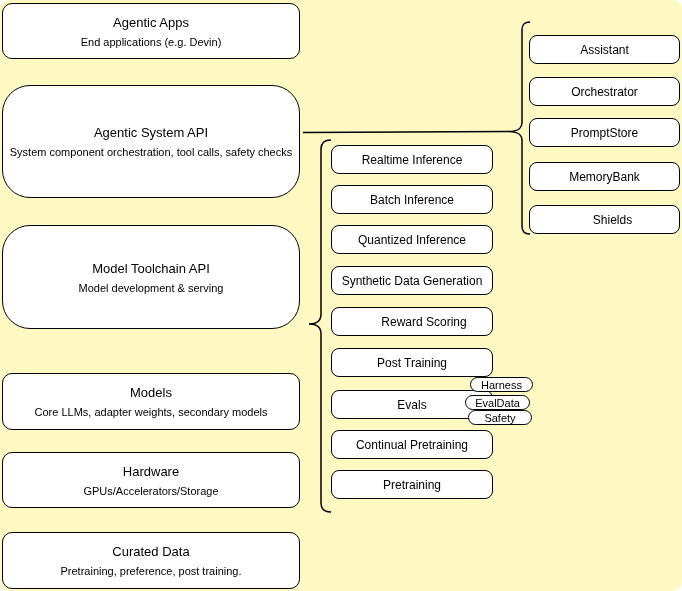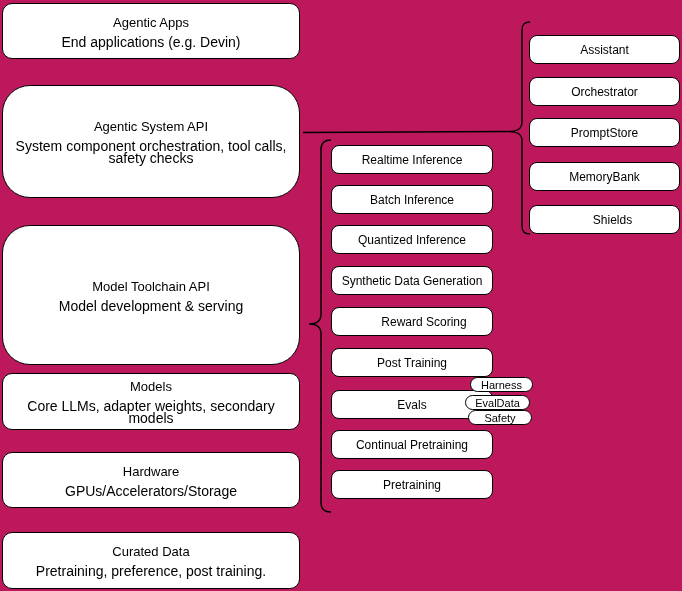--- a/index.html
+++ b/index.html
@@ -1,28 +1,28 @@
 <!DOCTYPE html>
 <html><head>
 <meta charset="utf-8">
 <style>
   html,body{margin:0;padding:0;background:#ffffff;}
   .canvas{
-    position:relative;width:682px;height:591px;background:#be185d;
-    font-family:"Liberation Sans",sans-serif;color:#000000;overflow:hidden;
+    position:relative;width:682px;height:591px;background:#fef9c3;
+    font-family:"Liberation Sans",sans-serif;color:#000000;overflow:hidden;border-radius:9px;
   }
   .connectors{position:absolute;left:0;top:0;width:682px;height:591px;z-index:1;}
   .box{
     position:absolute;box-sizing:border-box;background:#ffffff;border:1.5px solid #000000;
     display:flex;flex-direction:column;align-items:center;justify-content:center;
     text-align:center;z-index:2;
   }
   .lbox{left:2px;width:298px;gap:5px;}
   .lbox .t{font-size:13px;line-height:16px;}
-  .lbox .s{font-size:14px;line-height:12px;}
+  .lbox .s{font-size:11px;line-height:12px;}
   .mbox{left:331px;width:162px;height:29px;border-radius:8px;font-size:12px;}
   .rbox{left:529px;width:151px;height:29px;border-radius:8px;font-size:12px;}
   .pill{
     position:absolute;box-sizing:border-box;background:#ffffff;border:1.5px solid #000000;
     border-radius:9px;height:15px;display:flex;align-items:center;justify-content:center;
     font-size:11px;line-height:12px;z-index:3;
   }
 </style>
 </head>
 <body>
@@ -36,21 +36,21 @@
   </svg>
 
   <div class="box lbox" style="top:3px;height:56px;border-radius:10px;">
     <div class="t">Agentic Apps</div>
     <div class="s">End applications (e.g. Devin)</div>
   </div>
   <div class="box lbox" style="top:85px;height:113px;border-radius:28px;">
     <div class="t">Agentic System API</div>
     <div class="s">System component orchestration, tool calls, safety checks</div>
   </div>
-  <div class="box lbox" style="top:225px;height:140px;border-radius:28px;">
+  <div class="box lbox" style="top:225px;height:104px;border-radius:28px;">
     <div class="t">Model Toolchain API</div>
     <div class="s">Model development &amp; serving</div>
   </div>
   <div class="box lbox" style="top:373px;height:57px;border-radius:10px;">
     <div class="t">Models</div>
     <div class="s">Core LLMs, adapter weights, secondary models</div>
   </div>
   <div class="box lbox" style="top:452px;height:56px;border-radius:10px;">
     <div class="t">Hardware</div>
     <div class="s">GPUs/Accelerators/Storage</div>

